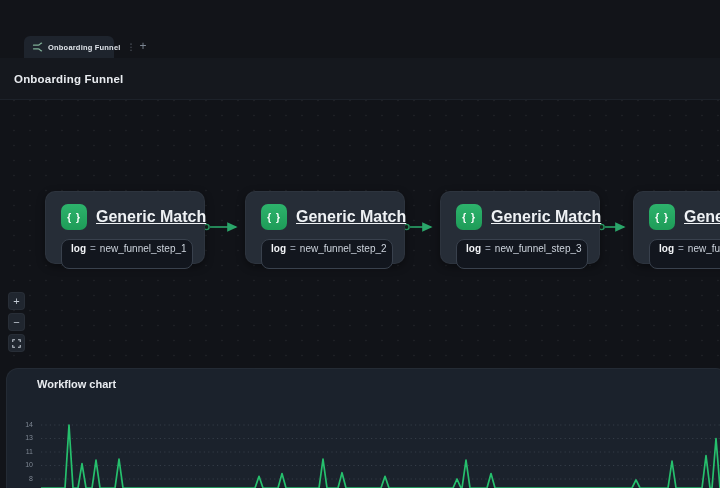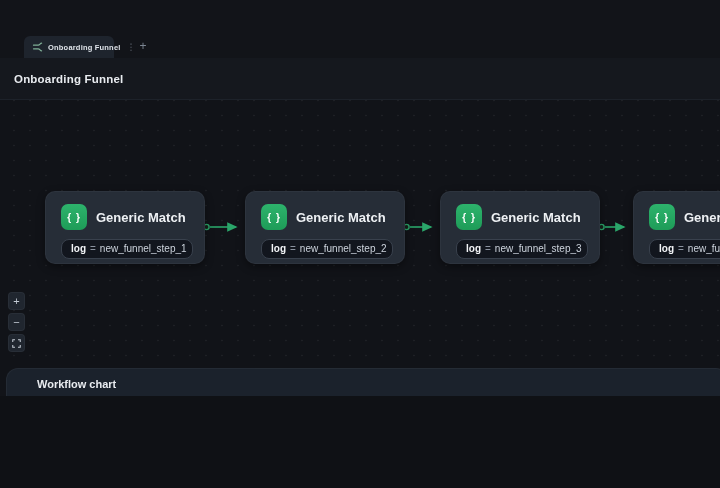--- a/index.html
+++ b/index.html
@@ -1,18 +1,18 @@
 <!DOCTYPE html>
 <html><head>
 <meta charset="utf-8">
 <style>
   * { margin:0; padding:0; box-sizing:border-box; }
   html,body { width:720px; height:488px; overflow:hidden; background:#0f1115; }
   body { font-family:"Liberation Sans", sans-serif; position:relative; }
-  .screen { position:absolute; inset:0; width:720px; height:396px; background:#121419; overflow:hidden; }
+  .screen { position:absolute; inset:0; width:720px; height:488px; background:#121419; overflow:hidden; }
 
   
   .topbar { position:absolute; top:0; left:0; right:0; height:36px; background:#121419; }
   .tabbar { position:absolute; top:36px; left:0; right:0; height:22px; background:#121419; }
   .tab { position:absolute; left:24px; top:0; height:22px; width:90px; background:#1e242d;
          border-radius:6px 6px 0 0; display:flex; align-items:center; padding:0 6px 0 8px; gap:5px; cursor:pointer; }
   .tab-icon { width:11px; height:10px; display:flex; align-items:center; flex:0 0 auto; }
   .tab-label { font-size:7.5px; font-weight:700; color:#dfe4ea; letter-spacing:.2px; white-space:nowrap; flex:1; }
   .tab-menu { color:#6e7682; font-size:9px; line-height:1; padding:0 1px; cursor:pointer; }
   .newtab { position:absolute; left:135px; top:3px; width:16px; height:16px; color:#7b8591;
@@ -30,24 +30,24 @@
   .edges { position:absolute; inset:0; pointer-events:none; }
 
   .node { position:absolute; top:91px; width:160px; height:73px; background:#262d37;
           border:1px solid rgba(255,255,255,0.035); border-radius:10px;
           box-shadow:0 3px 8px rgba(0,0,0,0.4); padding:12px 14px 0 15px; cursor:grab; }
   .node-head { display:flex; align-items:center; gap:9px; }
   .node-icon { width:26px; height:26px; border-radius:7px; flex:0 0 auto;
                background:linear-gradient(180deg,#2db36c,#1e9c58);
                color:#ffffff; font-size:10px; font-weight:700; letter-spacing:1px;
                display:flex; align-items:center; justify-content:center; }
-  .node-label { font-size:13px; font-weight:600; color:#eef1f4; white-space:nowrap; }
+  .node-label { font-size:16px; font-weight:600; color:#eef1f4; white-space:nowrap;text-decoration:underline; }
   .node-pill { margin-top:9px; display:inline-flex; align-items:center; gap:4px;
                background:#12161e; border:1px solid #39414d; border-radius:8px;
-               padding:3px 9px 4px 9px; font-size:10px; white-space:nowrap; max-width:132px; overflow:hidden; }
+               padding:3px 9px 14px 9px; font-size:10px; white-space:nowrap; max-width:132px; overflow:hidden; }
   .pill-key { color:#f2f4f7; font-weight:700; }
   .pill-op  { color:#8b93a0; }
   .pill-val { color:#ccd3dc; }
 
   
   .zoomctl { position:absolute; left:8px; top:192px; width:17px; display:flex; flex-direction:column; gap:3px; }
   .zbtn { width:17px; height:18px; background:#20262f; border:1px solid rgba(255,255,255,0.04);
           border-radius:4px; color:#c3cad4; font-size:11px; line-height:16px; text-align:center; cursor:pointer; }
   .zbtn svg { display:block; margin:4px auto 0; }
 

